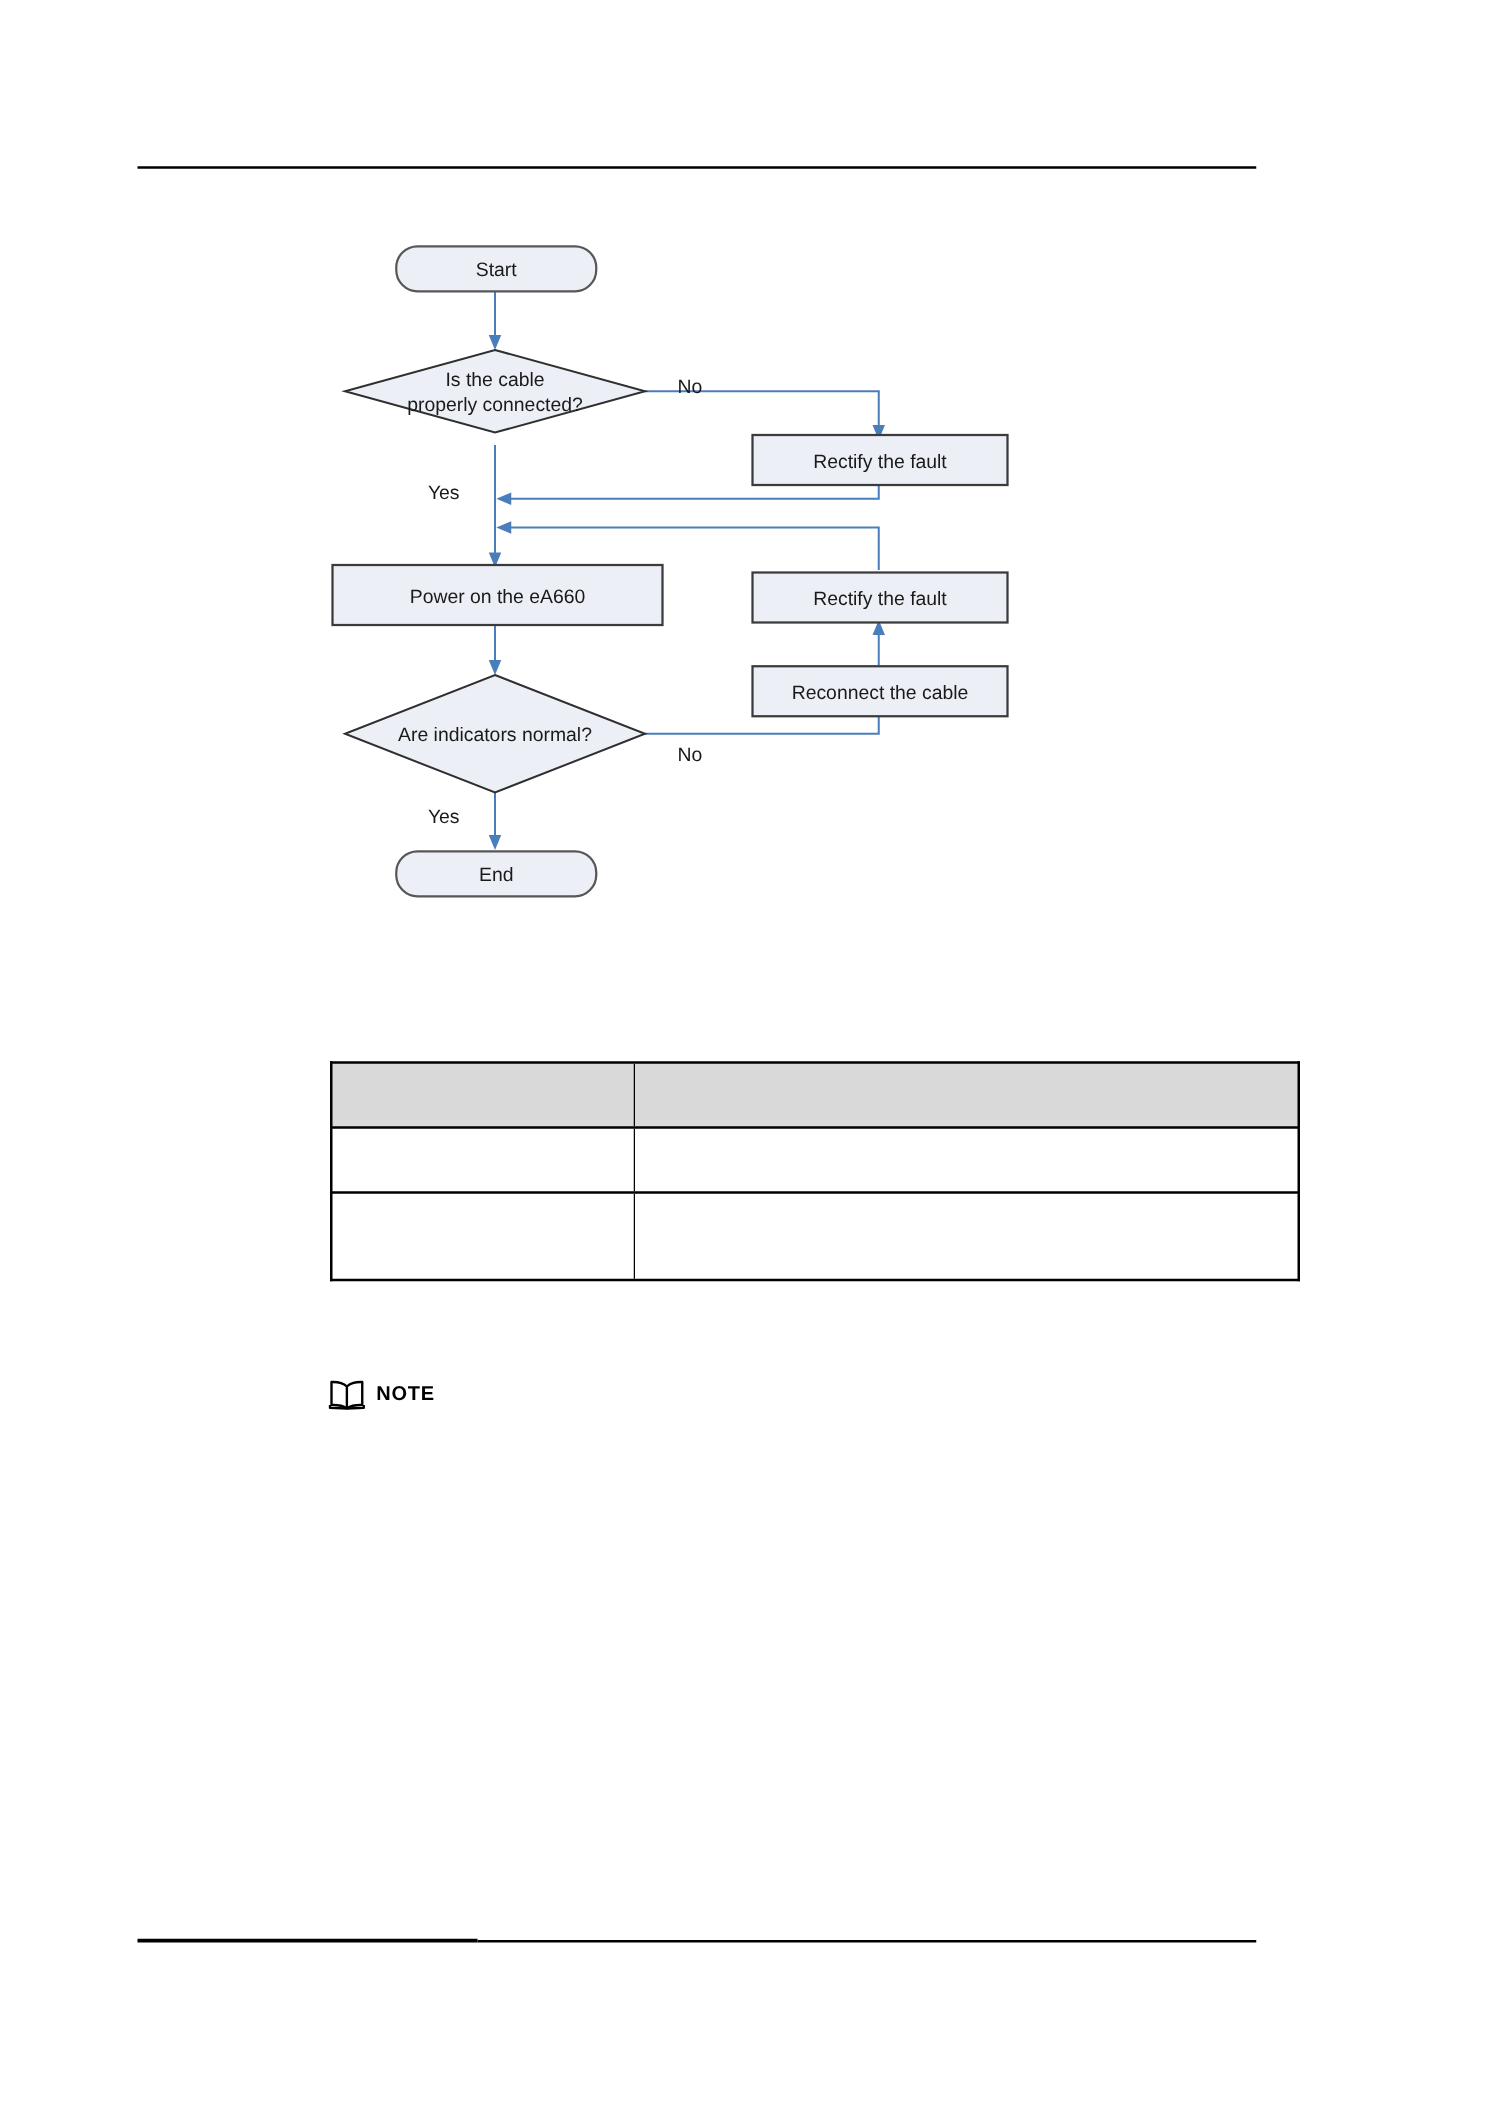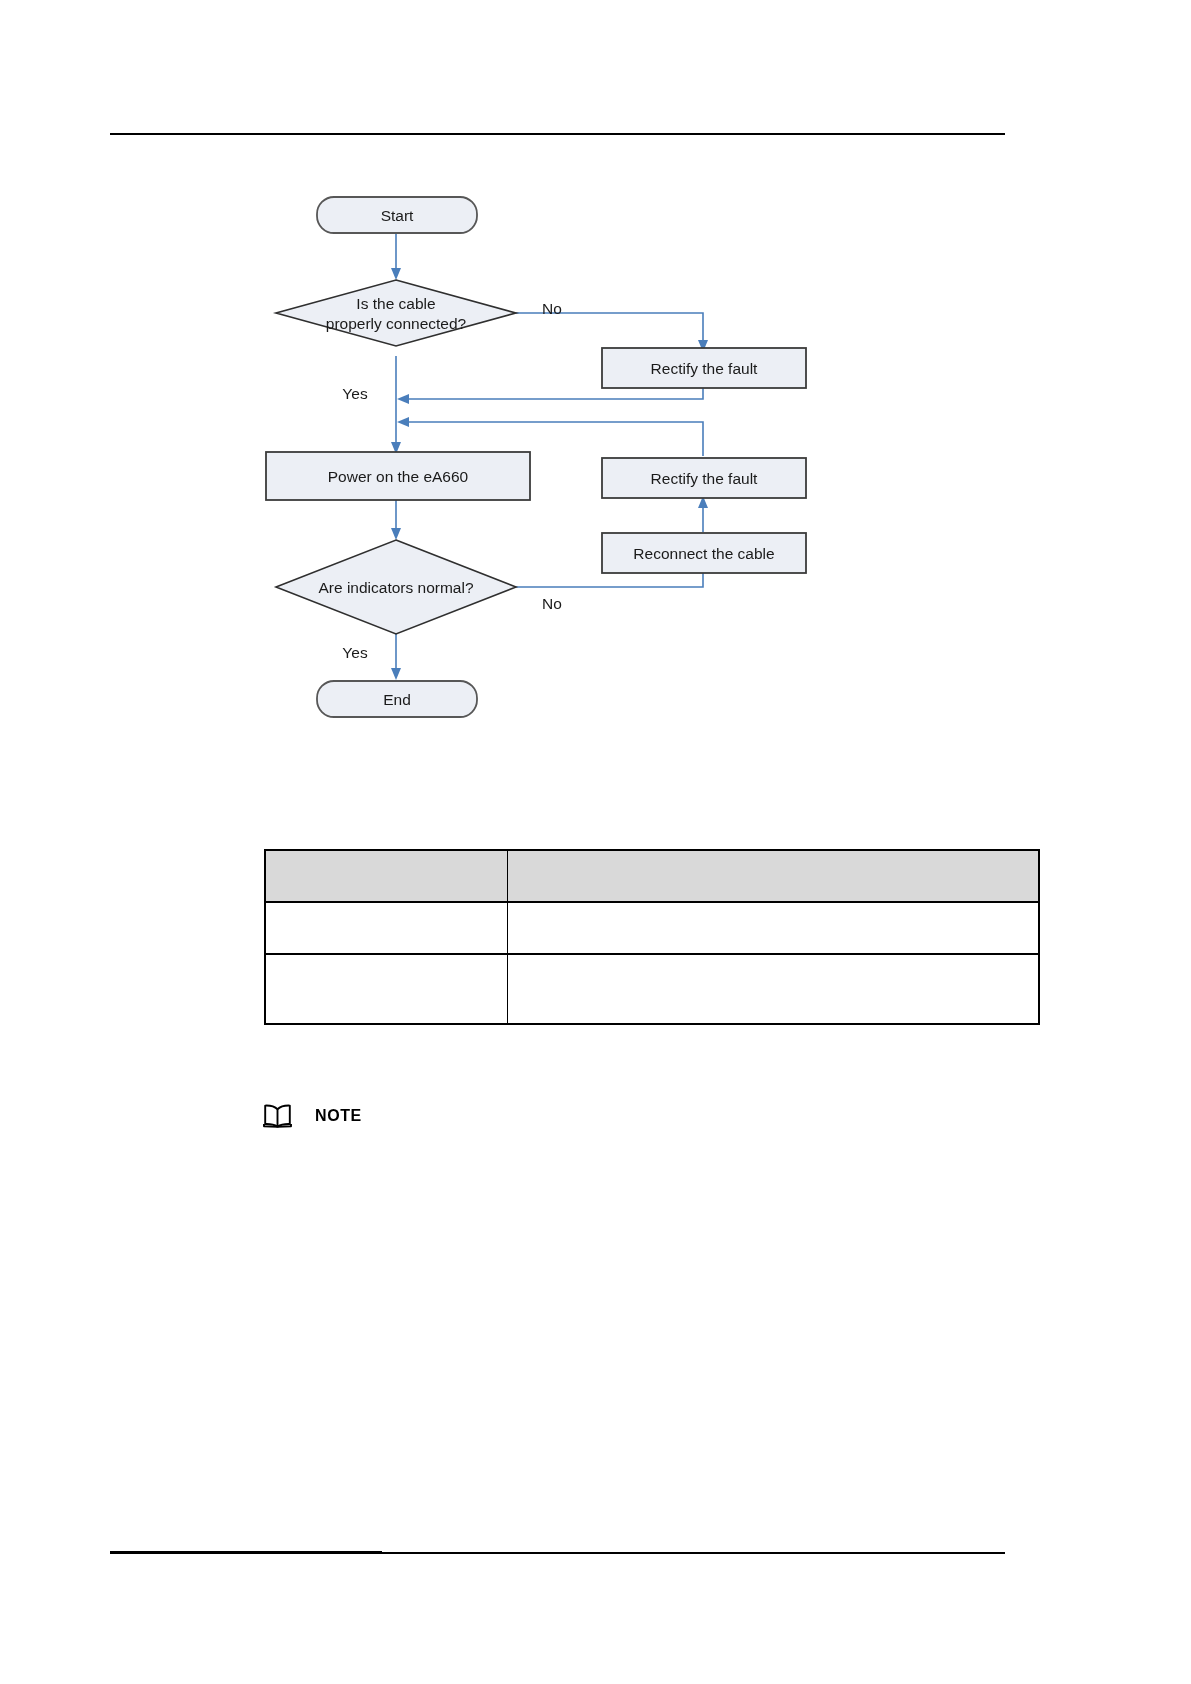--- a/index.html
+++ b/index.html
@@ -101,21 +101,21 @@
   .doc-table tr.head td { border-top: 2px solid #000; }
   .doc-table tr.r2 td { border-bottom: 2px solid #000; }
 
   
   .note-block {
     position: absolute;
     left: 262px;
     top: 1104px;
     display: flex;
     align-items: center;
-    gap: 22px;
+    gap: 8px;
   }
   .note-icon { width: 31px; height: 24px; display: block; }
   .note-label {
     font-family: "Liberation Sans", sans-serif;
     font-size: 16px;
     font-weight: bold;
     letter-spacing: 0.6px;
     color: #000000;
   }
 </style>

